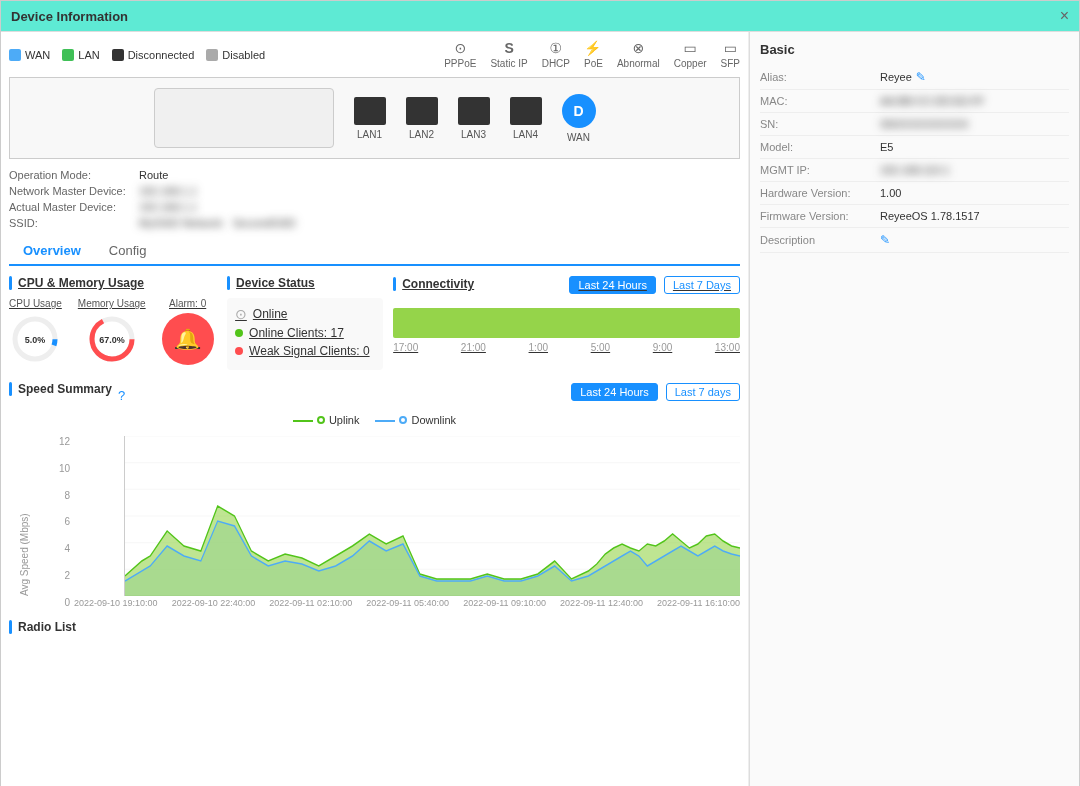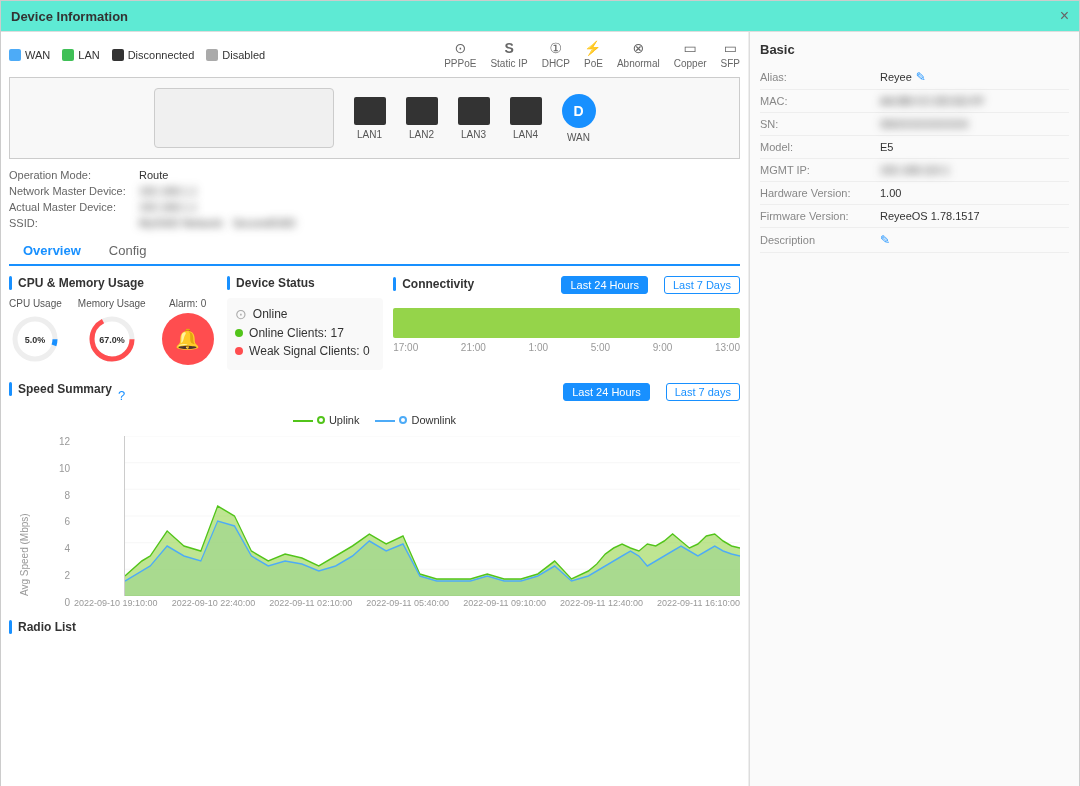--- a/index.html
+++ b/index.html
@@ -30,39 +30,39 @@
     .info-grid { margin-bottom: 8px; }
     .info-row { display: flex; align-items: flex-start; margin-bottom: 4px; }
     .info-label { color: #666; min-width: 130px; font-size: 11px; }
     .info-value { font-size: 11px; color: #333; }
     .blurred { filter: blur(4px); display: inline-block; }
     
     .tabs { display: flex; border-bottom: 2px solid #1890ff; margin-bottom: 10px; }
     .tab { padding: 6px 14px; cursor: pointer; font-size: 13px; color: #666; border-bottom: 2px solid transparent; margin-bottom: -2px; }
     .tab.active { color: #1890ff; border-bottom: 2px solid #1890ff; font-weight: bold; }
     
-    .section-row { display: flex; gap: 10px; margin-bottom: 12px; }
+    .section-row { display: flex; gap: 10px; margin-bottom: 12px; text-decoration: underline; }
     .section-box { flex: 1; }
     .section-title { font-weight: bold; font-size: 12px; color: #333; margin-bottom: 8px; display: flex; align-items: center; gap: 6px; }
     .section-title::before { content: ''; display: inline-block; width: 3px; height: 14px; background: #1890ff; border-radius: 2px; }
     .gauge-row { display: flex; align-items: center; gap: 16px; }
     .gauge-item { display: flex; flex-direction: column; align-items: center; gap: 4px; font-size: 11px; color: #555; }
     .gauge { width: 52px; height: 52px; position: relative; }
     .gauge svg { width: 52px; height: 52px; }
     
     .device-status-box { background: #f9f9f9; padding: 8px; border-radius: 4px; }
     .status-item { display: flex; align-items: center; gap: 6px; margin-bottom: 4px; font-size: 12px; }
     .status-dot { width: 8px; height: 8px; border-radius: 50%; }
     .status-dot.online { background: #52c41a; }
     .status-dot.weak { background: #ff4d4f; }
     
     .connectivity-bar { height: 30px; background: #95d44a; border-radius: 2px; margin-top: 8px; }
     .connectivity-times { display: flex; justify-content: space-between; font-size: 10px; color: #999; margin-top: 4px; }
     
-    .time-buttons { display: flex; gap: 16px; margin-bottom: 6px; }
+    .time-buttons { display: flex; gap: 8px; margin-bottom: 6px; }
     .time-btn { padding: 2px 8px; border: 1px solid #1890ff; border-radius: 3px; cursor: pointer; font-size: 11px; color: #1890ff; background: #fff; }
     .time-btn.active { background: #1890ff; color: #fff; }
     
     .speed-section { margin-bottom: 12px; }
     .speed-header { display: flex; justify-content: space-between; align-items: center; margin-bottom: 6px; }
     .chart-area { position: relative; height: 160px; border-left: 1px solid #ccc; border-bottom: 1px solid #ccc; margin-left: 50px; margin-top: 10px; }
     .chart-legend { display: flex; gap: 16px; justify-content: center; font-size: 11px; margin-bottom: 4px; }
     .chart-legend-item { display: flex; align-items: center; gap: 4px; }
     .legend-line { width: 20px; height: 2px; }
     .y-axis { position: absolute; left: -50px; top: 0; bottom: 0; width: 50px; display: flex; flex-direction: column; justify-content: space-between; align-items: flex-end; font-size: 10px; color: #999; padding-right: 4px; }

